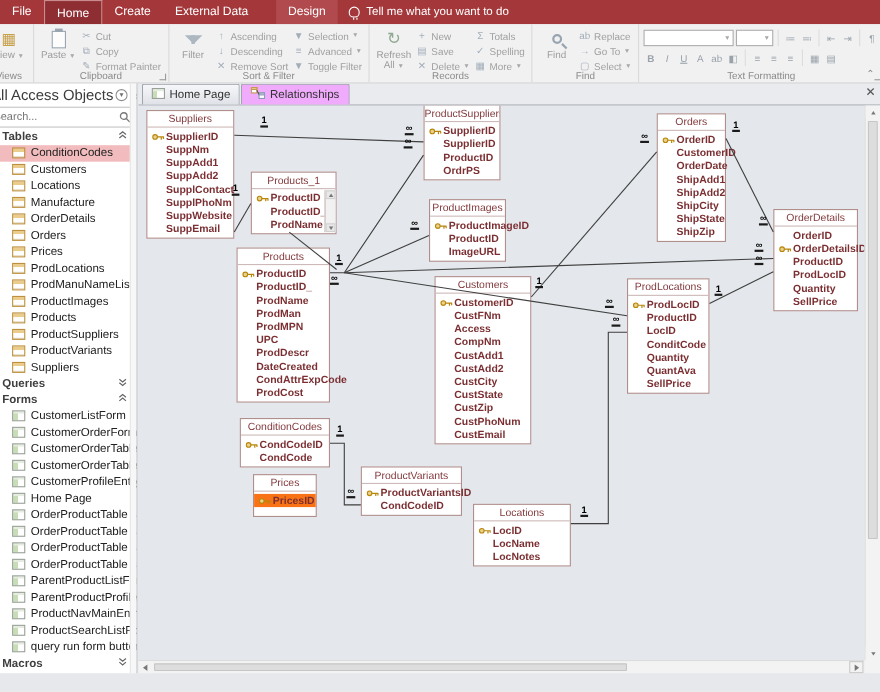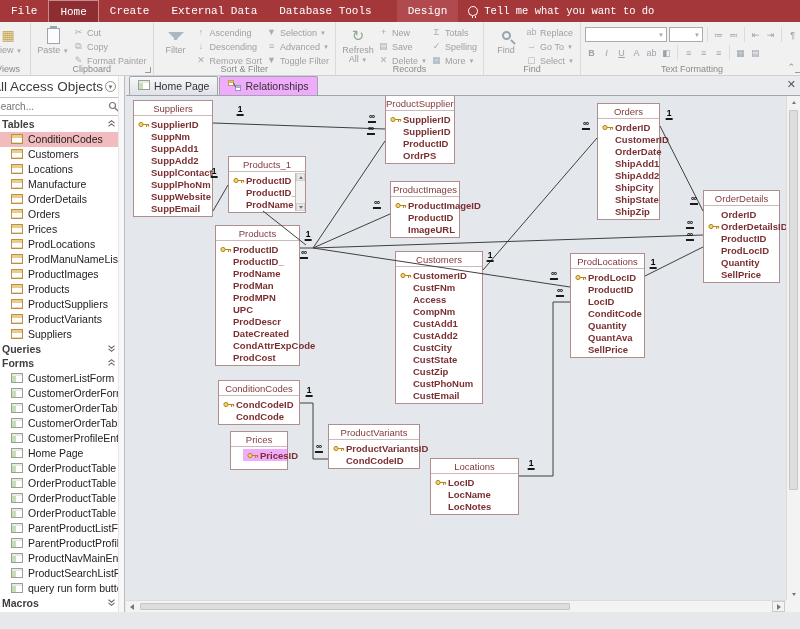--- a/index.html
+++ b/index.html
@@ -1,21 +1,21 @@
 <!DOCTYPE html>
 <html><head>
 <meta charset="utf-8">
 <style>
   * { margin:0; padding:0; box-sizing:border-box; }
   html,body { width:800px; height:629px; overflow:hidden; }
   body { font-family:"Liberation Sans", sans-serif; background:#fff; }
   #app { position:relative; width:800px; height:629px; overflow:hidden; background:#E6E8EB; }
 
   
-  .rtabs { position:absolute; left:0; top:0; width:800px; height:22px; background:#A4373A; display:flex; align-items:stretch; color:#fff; font-size:11px;font-family:Liberation Mono, monospace; }
+  .rtabs { position:absolute; left:0; top:0; width:800px; height:22px; background:#A4373A; display:flex; align-items:stretch; color:#fff; font-size:11px; }
   .rtab { display:flex; align-items:center; padding:0 11px; cursor:default; white-space:nowrap; }
   .rtab.active { background:#8E2E32; border:1px solid #C98B8D; border-bottom:none; }
   .rtab.contextual { background:#B14A4E; margin-left:14px; }
   .tellme { display:flex; align-items:center; gap:6px; padding:0 10px; font-size:10.5px; color:#fff; }
   .bulb { width:10px; height:10px; border:1px solid #fff; border-radius:50% 50% 45% 45%; position:relative; }
   .bulb:after { content:""; position:absolute; left:3px; bottom:-3px; width:2px; height:2px; border-left:1px solid #fff; border-right:1px solid #fff; }
 
   
   .rbody { position:absolute; left:0; top:22px; width:800px; height:54px; background:#F1F1F1; border-bottom:1px solid #D0D0D0; display:flex; align-items:stretch; }
   .rgroup { position:relative; display:flex; align-items:flex-start; padding:2px 4px 13px 4px; border-right:1px solid #DADADA; }
@@ -67,21 +67,21 @@
   .doctab.active { background:#f0abfc; }
   .doc-close { position:absolute; right:4px; top:79px; font-size:11px; color:#555; line-height:11px; }
 
   
   .canvas { position:absolute; left:126px; top:96px; width:660px; height:504px; background:#E4E7EB; overflow:hidden; }
   .tbl { position:absolute; background:#fff; border:1px solid #B08E8C; font-size:9.5px; }
   .tbl-title { height:15px; line-height:15px; text-align:center; color:#82393C; border-bottom:1px solid #CDB9B8; white-space:nowrap; overflow:hidden; }
   .tbl-fields { padding:2px 0 2px 0;font-weight:bold; }
   .tbl-row { height:12px; display:flex; align-items:center; padding:0 3px 0 4px; color:#7B2F32; white-space:nowrap; }
   .tbl-row .kcell { width:13px; flex:none; display:flex; align-items:center; }
-  .tbl-row.sel { background:#f0abfc;margin-left:12px; }
+  .tbl-row.sel { background:#f97316; }
   .tbl-sb { position:absolute; right:0; top:16px; bottom:1px; width:10px; border-left:1px solid #C9B6B6; background:#F1F1F1; }
   .tbl-sb .a { position:absolute; left:0; right:0; height:8px; background:#E8E8E8; border:1px solid #D0D0D0; display:flex; align-items:center; justify-content:center; }
   .tri-u { width:0;height:0;border-left:2.5px solid transparent;border-right:2.5px solid transparent;border-bottom:3px solid #777; }
   .tri-d { width:0;height:0;border-left:2.5px solid transparent;border-right:2.5px solid transparent;border-top:3px solid #777; }
   .mark { position:absolute; font-size:8.5px; font-weight:bold; color:#000; line-height:8px; border-bottom:2px solid #1a1a1a; padding:0 1px 1px 1px; transform:translate(-50%,-100%); background:transparent; }
   svg.rel { position:absolute; left:0; top:0; pointer-events:none; }
 
   
   .vscroll { position:absolute; right:0; top:96px; width:14px; bottom:29px; background:#F3F3F3; border-left:1px solid #DCDCDC; }
   .vscroll .btn, .hscroll .btn { position:absolute; background:#F3F3F3; display:flex; align-items:center; justify-content:center; }
@@ -101,21 +101,20 @@
 </head>
 <body>
 
 <div id="app">
 
   <div class="rtabs" id="rtabs">
       <div class="rtab">File</div>
       <div class="rtab active">Home</div>
       <div class="rtab">Create</div>
       <div class="rtab">External Data</div>
-      <div class="rtab">Database Tools</div>
       <div class="rtab contextual">Design</div>
       <div class="tellme">
         <span class="bulb"></span>
         <span>Tell me what you want to do</span>
       </div>
     </div>
 
   <div class="rbody" id="ribbon">
     <span class="collapse-chev">⌃</span>
   <div class="rgroup" style="margin-left: -14px;">

